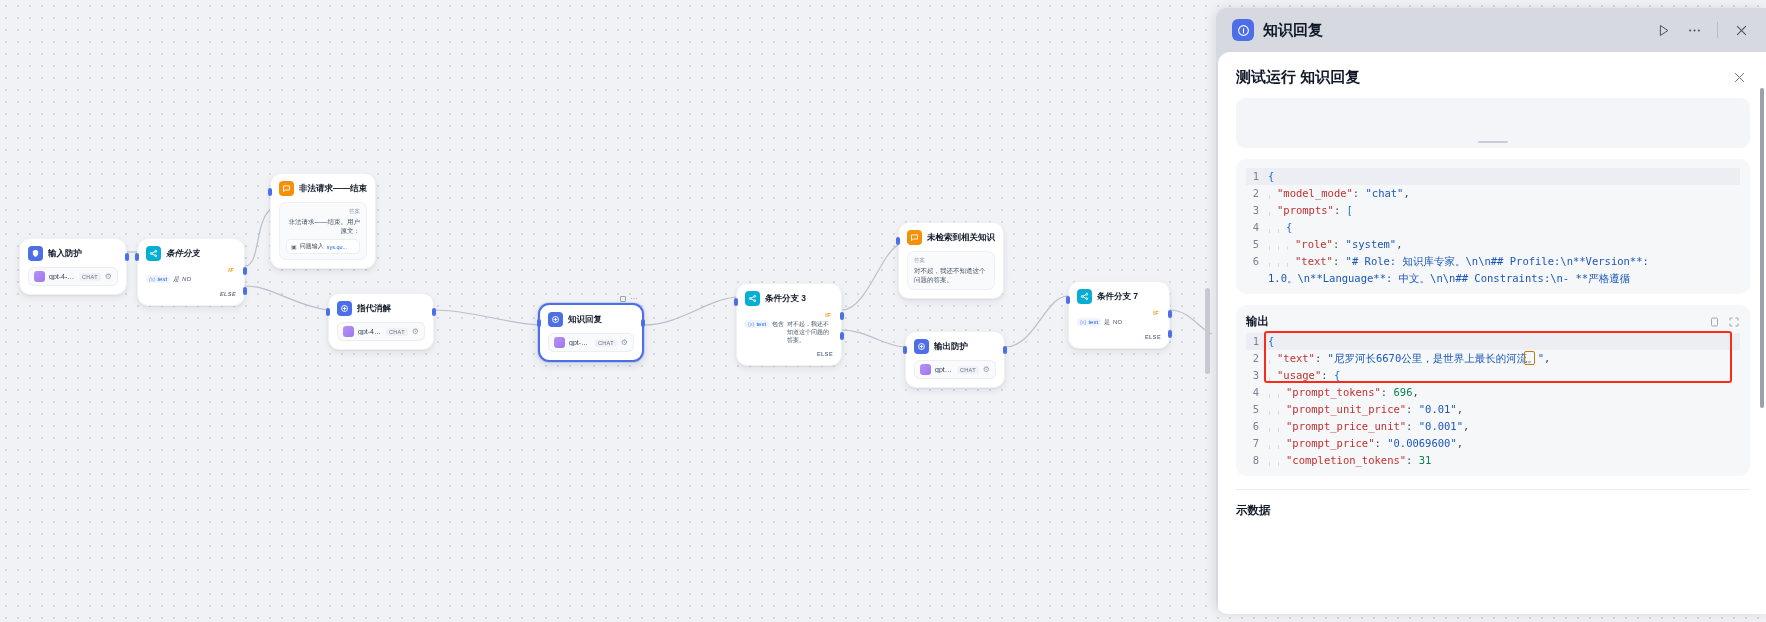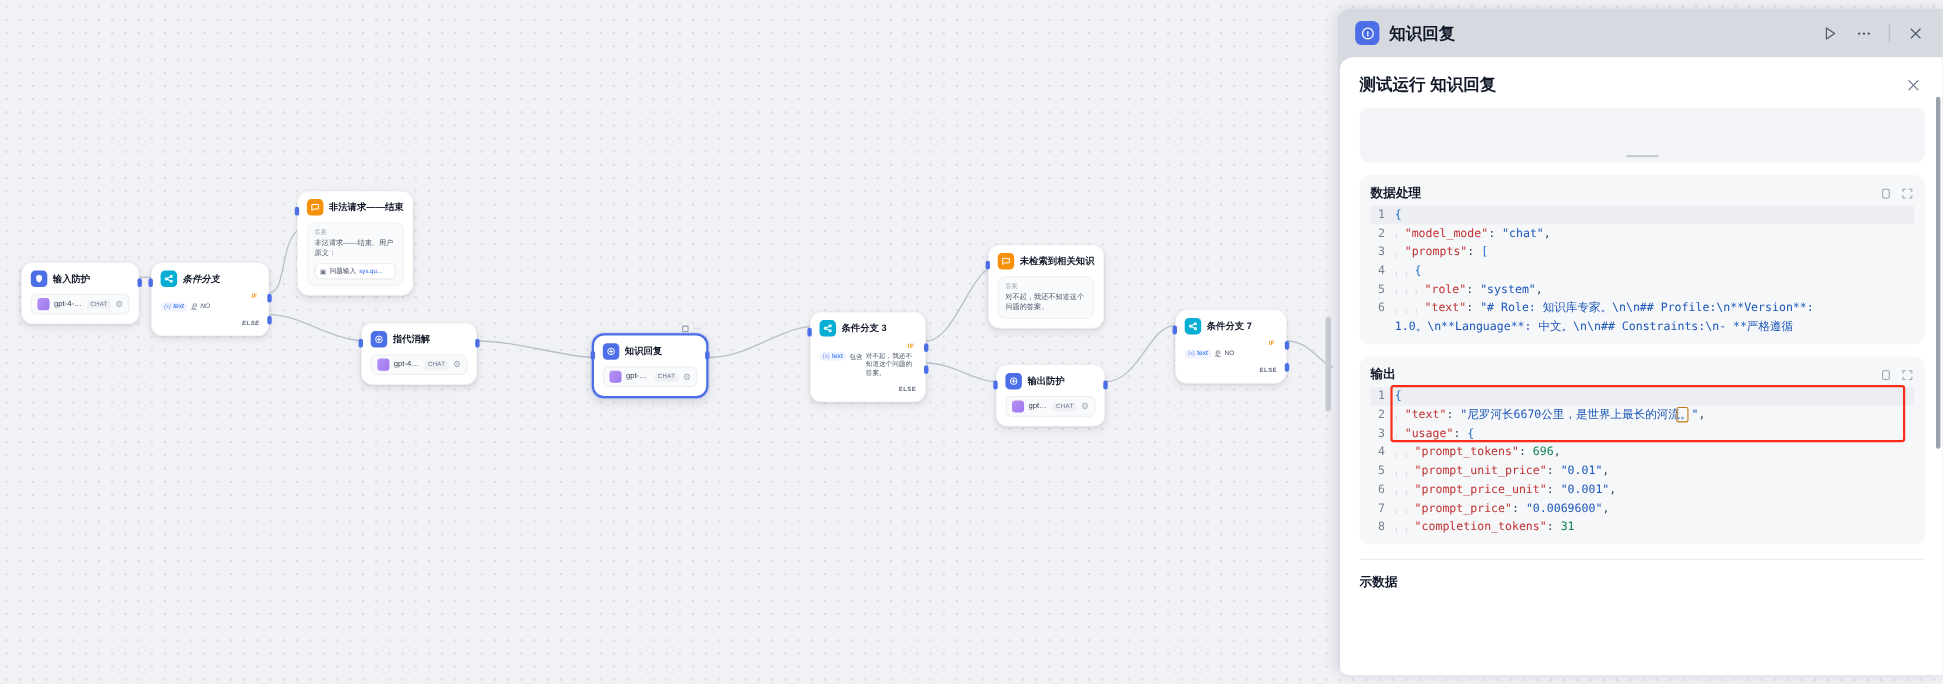--- a/index.html
+++ b/index.html
@@ -278,21 +278,21 @@
           <span class="xx">{x}</span>
           <span>text</span>
         </span>
         <span class="cond-op">是</span>
         <span class="cond-val">NO</span>
       </div>
       <div class="cond-else">ELSE</div>
     </div>
   </div>
 
-  <div class="node" style="left:270px;top:173px;width:106px;">
+  <div class="node" style="left:270px;top:173px;width:106px;text-align:right;">
     <span class="port l blue"></span>
     <div class="node-head">
       <span class="nicon orange">
         <svg viewBox="0 0 24 24" fill="none" stroke="#fff" stroke-width="2.4">
             <path d="M4 5h16v11H9l-5 4V5z"></path>
           </svg>
       </span>
       <span class="ntitle">非法请求——结束</span>
     </div>
     <div class="node-body">
@@ -496,35 +496,20 @@
             <path d="M5 5l14 14M19 5L5 19"></path>
           </svg>
       </span>
     </div>
 
     <div id="input-card">
       <span class="drag-bar"></span>
     </div>
 
     <div class="json-card">
-      <div class="json-card-head">
-        <span class="json-card-title">数据处理</span>
-        <span class="card-actions">
-          <span>
-            <svg viewBox="0 0 24 24" fill="none" stroke="#98a2b3" stroke-width="1.9">
-                <rect x="7" y="4" width="12" height="16" rx="2.5"></rect>
-              </svg>
-          </span>
-          <span>
-            <svg viewBox="0 0 24 24" fill="none" stroke="#98a2b3" stroke-width="1.9">
-                <path d="M4 9V4h5M20 15v5h-5M20 9V4h-5M4 15v5h5"></path>
-              </svg>
-          </span>
-        </span>
-      </div>
       <div class="code" id="dp-code">
           <div class="cline hl">
             <span class="lnum">1</span>
             <span class="ctext"><span class="br">{</span></span>
           </div>
           <div class="cline">
             <span class="lnum">2</span>
             <span class="ctext"><span class="guide"></span><span class="k">"model_mode"</span><span class="p">:</span><span class="p"> </span><span class="s">"chat"</span><span class="p">,</span></span>
           </div>
           <div class="cline">

